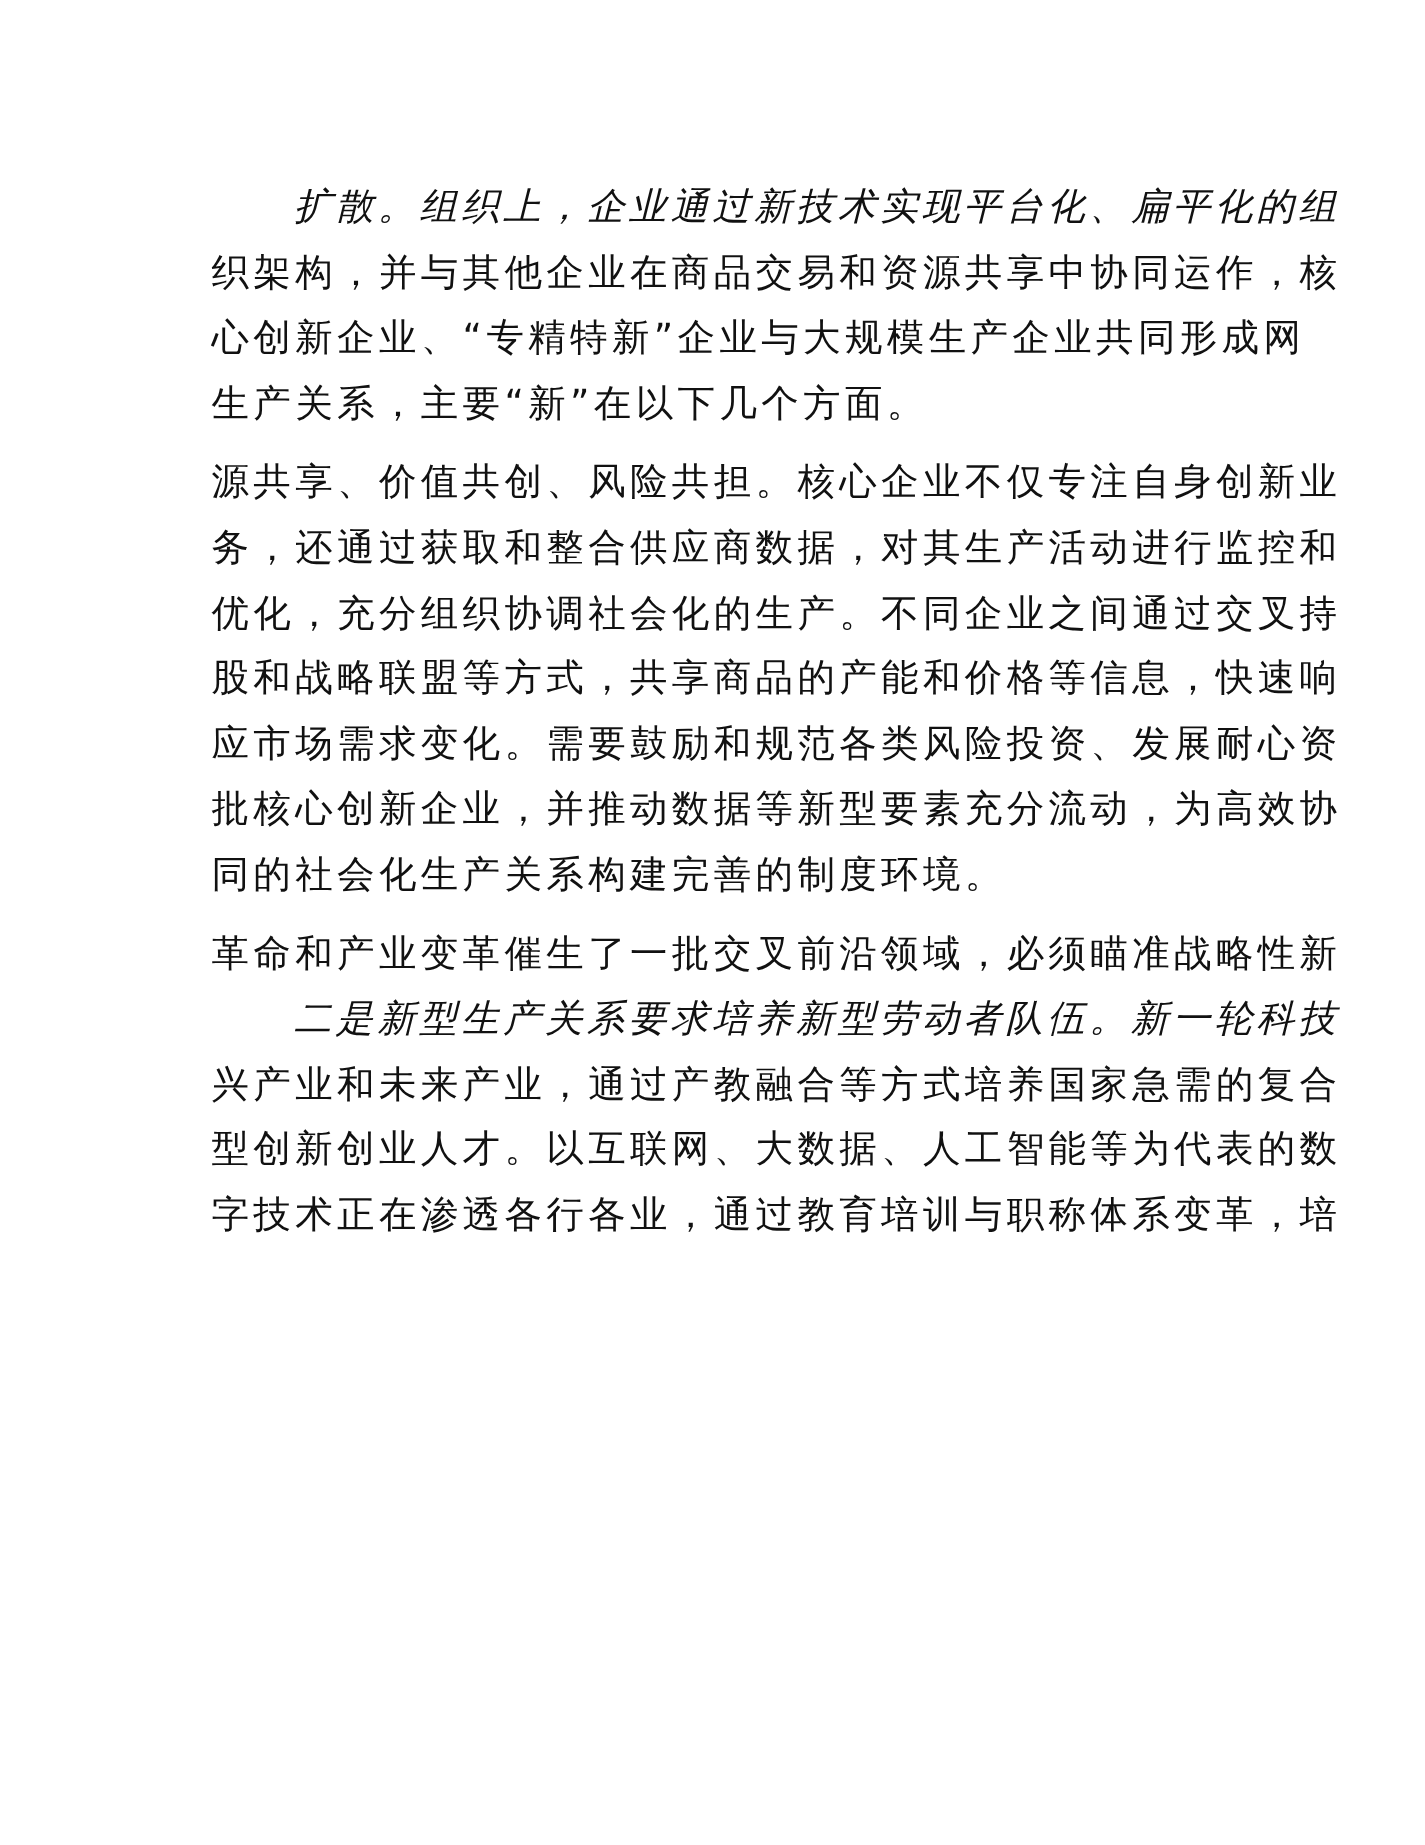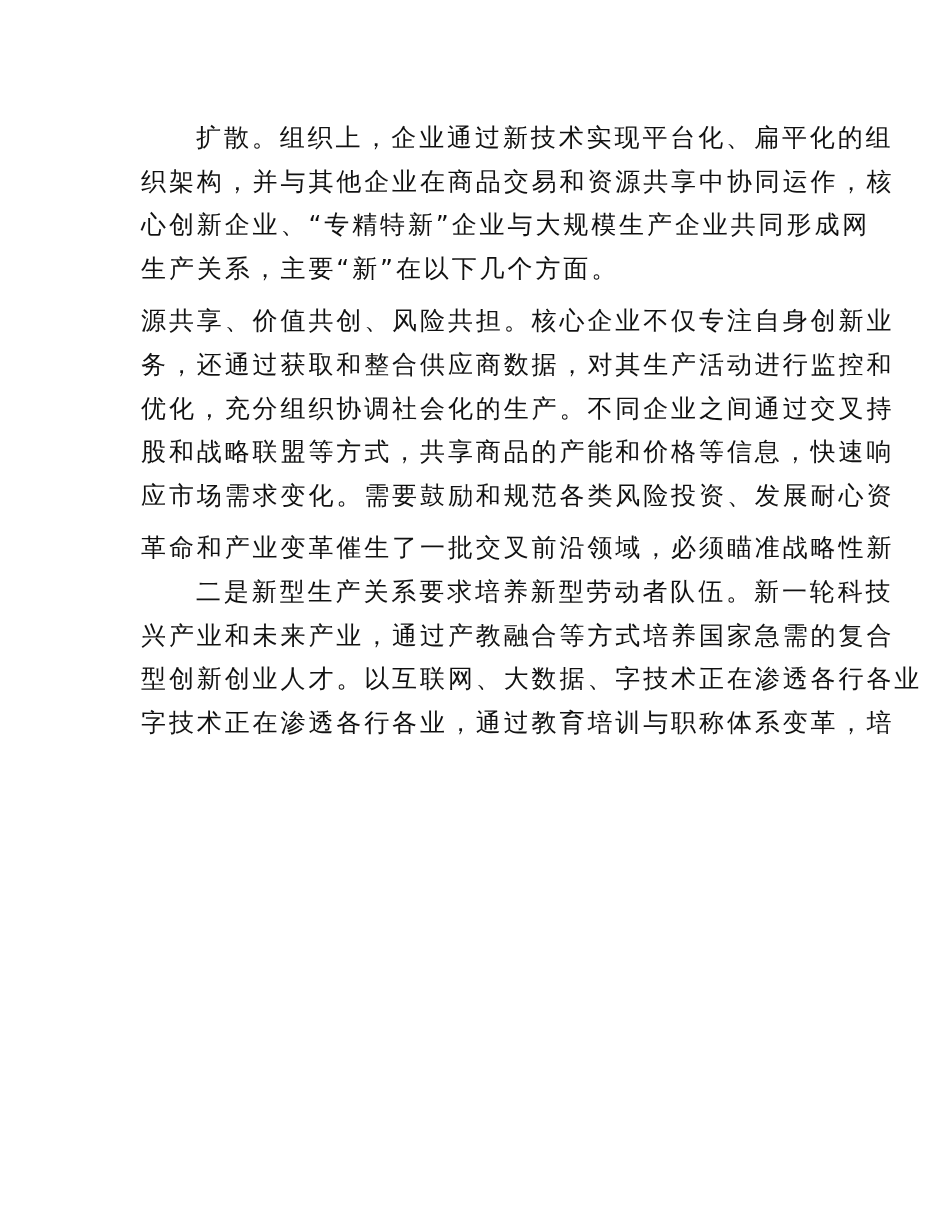--- a/index.html
+++ b/index.html
@@ -35,20 +35,21 @@
       display: block;
       height: 43.6px;
       line-height: 43.6px;
       font-size: 25px;
       letter-spacing: 2.9px;
       white-space: nowrap;
       overflow: visible;
     }
     .line.indent {
       padding-left: 55px;
+      font-style: italic;
     }
   </style>
 </head>
 <body>
 
 <div class="page">
   <div class="text-block">
 
     <div class="para">
       <span class="line indent">扩散。组织上，企业通过新技术实现平台化、扁平化的组</span>
@@ -56,24 +57,26 @@
       <span class="line">心创新企业、“专精特新”企业与大规模生产企业共同形成网</span>
       <span class="line">生产关系，主要“新”在以下几个方面。</span>
     </div>
 
     <div class="para">
       <span class="line">源共享、价值共创、风险共担。核心企业不仅专注自身创新业</span>
       <span class="line">务，还通过获取和整合供应商数据，对其生产活动进行监控和</span>
       <span class="line">优化，充分组织协调社会化的生产。不同企业之间通过交叉持</span>
       <span class="line">股和战略联盟等方式，共享商品的产能和价格等信息，快速响</span>
       <span class="line">应市场需求变化。需要鼓励和规范各类风险投资、发展耐心资</span>
+      <span class="line">批核心创新企业，并推动数据等新型要素充分流动，为高效协</span>
+      <span class="line">同的社会化生产关系构建完善的制度环境。</span>
     </div>
 
     <div class="para">
       <span class="line">革命和产业变革催生了一批交叉前沿领域，必须瞄准战略性新</span>
       <span class="line indent">二是新型生产关系要求培养新型劳动者队伍。新一轮科技</span>
       <span class="line">兴产业和未来产业，通过产教融合等方式培养国家急需的复合</span>
-      <span class="line">型创新创业人才。以互联网、大数据、字技术正在渗透各行各业</span>
+      <span class="line">型创新创业人才。以互联网、大数据、人工智能等为代表的数</span>
       <span class="line">字技术正在渗透各行各业，通过教育培训与职称体系变革，培</span>
     </div>
 
   </div>
 </div>
 
 </body></html>

